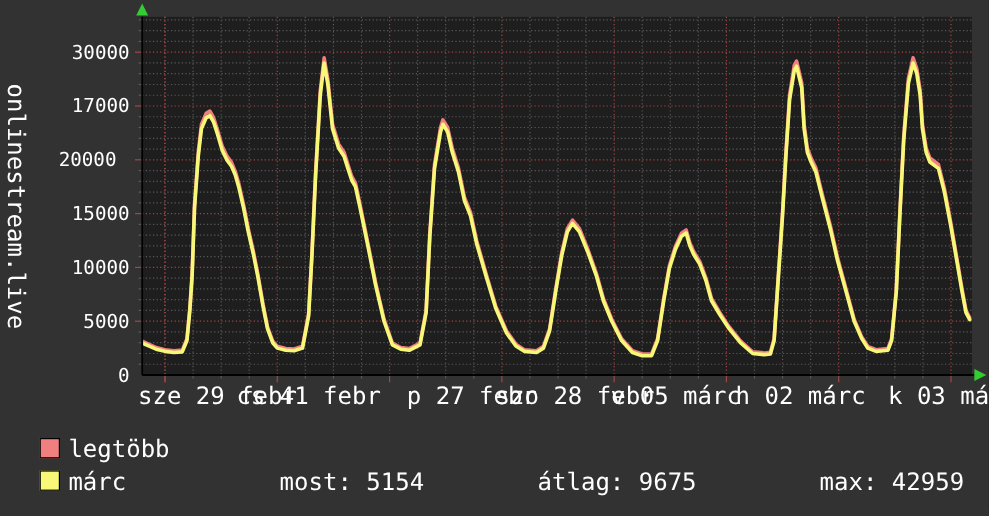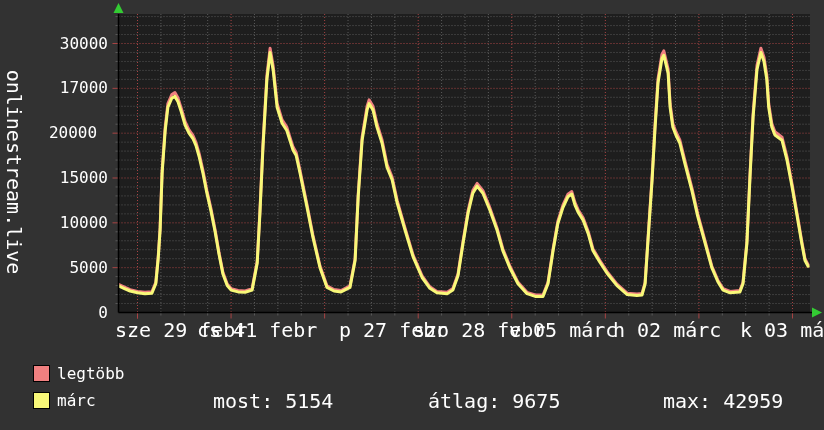--- a/index.html
+++ b/index.html
@@ -42,25 +42,25 @@
     white-space:pre;
   }
   .legend-row{position:absolute;left:33px;height:24px;}
   .legend-swatch{
     position:absolute;left:0;top:2px;
     width:15px;height:15px;
     border:1px solid #000;
   }
   .legend-label{
     position:absolute;left:24px;top:0;
-    font-size:16px;line-height:22px;white-space:pre;
+    font-size:20px;line-height:22px;white-space:pre;
   }
   .stat{
     position:absolute;
-    font-size:20px;line-height:22px;white-space:pre;color:#fff;
+    font-size:20px;line-height:22px;white-space:pre;color:#fff;margin-left:20px;
   }
 </style>
 </head>
 <body>
 
 <svg id="chart-svg" width="824" height="355" viewBox="0 0 824 355" aria-hidden="true">
     <rect x="118.5" y="14" width="691.5" height="298.5" fill="#1e1e1e"></rect>
     <clipPath id="plotclip">
       <rect x="118.5" y="14" width="691.5" height="298.5"></rect>
     </clipPath>

